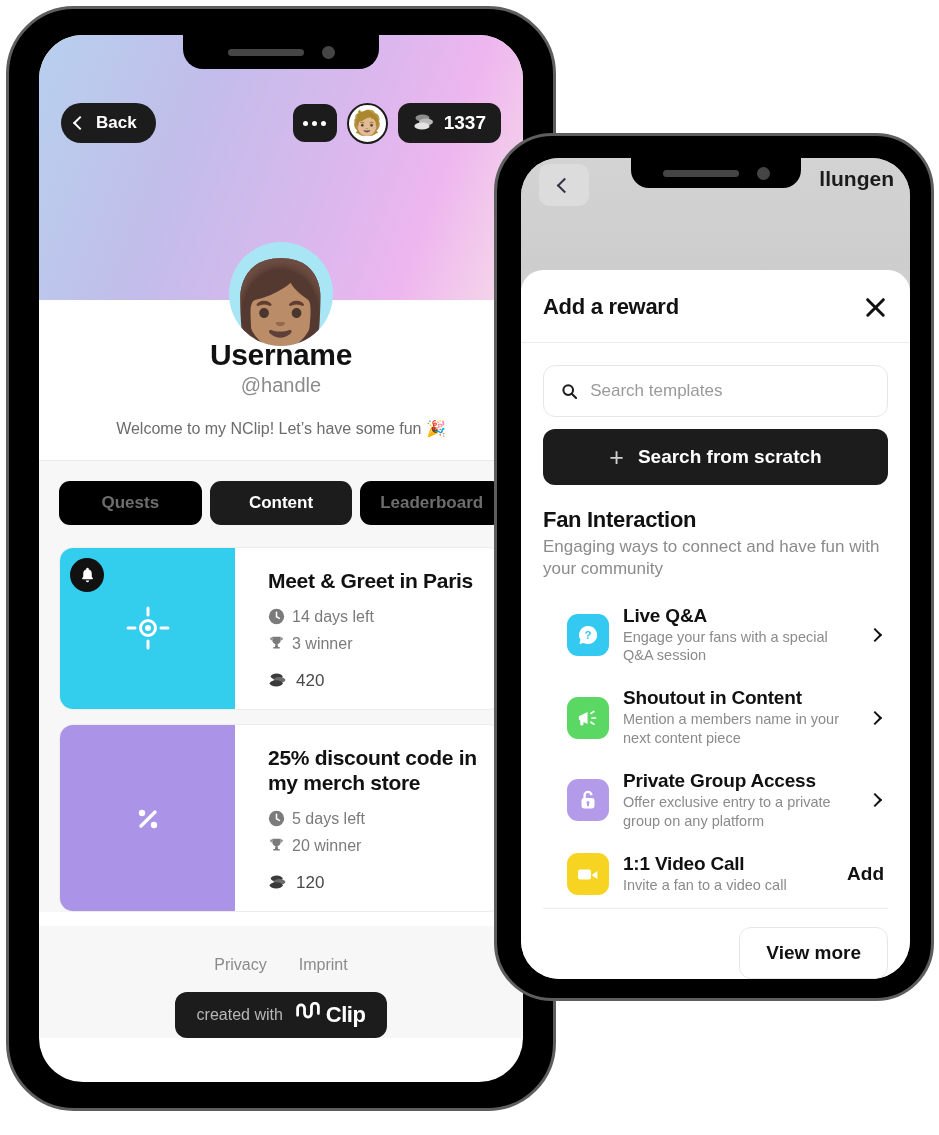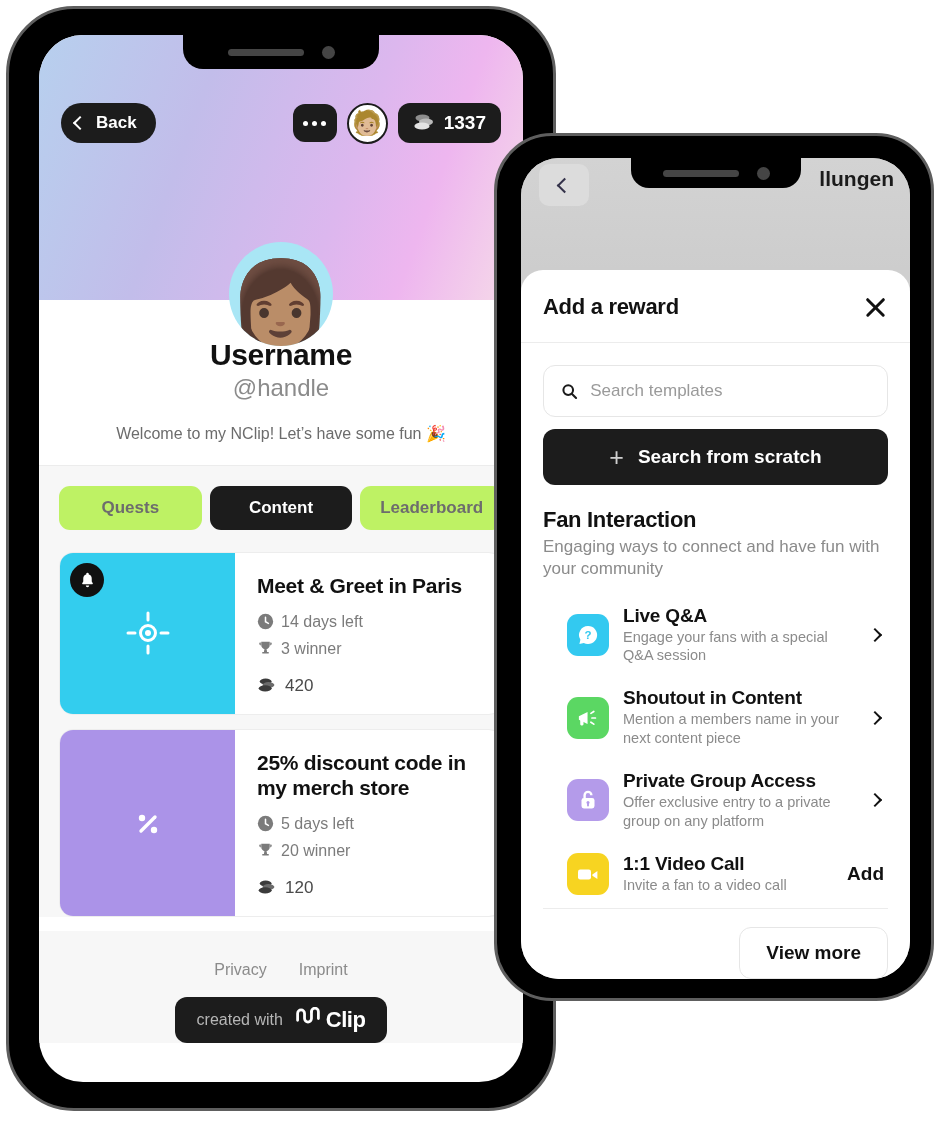--- a/index.html
+++ b/index.html
@@ -52,31 +52,31 @@
   .coin-ico { display: block; }
 
   .avatar-big { position: absolute; left: 50%; top: 207px; transform: translateX(-50%);
                 width: 104px; height: 104px; border-radius: 50%; background: #a9e6f5;
                 display: flex; align-items: flex-end; justify-content: center;
                 font-size: 84px; line-height: 1; z-index: 15; overflow: hidden; }
 
   .profile { background: #fff; padding: 38px 24px 22px; text-align: center;
              border-bottom: 1px solid #ececec; }
   .p-name { font-size: 30px; font-weight: 700; color: #111; letter-spacing: -0.4px; }
-  .p-handle { font-size: 24px; color: #8b8b8b; margin-top: 2px; }
+  .p-handle { font-size: 20px; color: #8b8b8b; margin-top: 2px; }
   .p-bio { font-size: 16px; color: #6c6c6c; margin-top: 22px; }
 
   .tabs-wrap { background: #f7f7f7; padding: 20px 20px 22px; display: flex; gap: 8px; }
   .tab { flex: 1; height: 44px; border-radius: 11px; display: flex; align-items: center;
-         justify-content: center; font-size: 17px; font-weight: 700; background: #bef264; color: #6d6d6d; }
+         justify-content: center; font-size: 17px; font-weight: 700; background: #000000; color: #6d6d6d; }
   .tab.active { background: #1c1c1c; color: #fff; }
 
   .cards { background: #f7f7f7; padding: 0 20px; }
   .rcard { display: flex; background: #fff; border: 1px solid #ededed; border-radius: 14px;
-           overflow: hidden; margin-bottom: 14px; }
+           overflow: hidden; margin-bottom: 14px; gap: 11px; }
   .rthumb { position: relative; width: 175px; min-width: 175px; display: flex;
             align-items: center; justify-content: center; }
   .rbell { position: absolute; left: 10px; top: 10px; width: 34px; height: 34px; border-radius: 50%;
            background: #111; display: flex; align-items: center; justify-content: center; }
   .rbody { padding: 20px 16px 18px 22px; }
   .rtitle { font-size: 21px; font-weight: 700; color: #111; line-height: 1.22; letter-spacing: -0.3px; }
   .rmeta { display: flex; align-items: center; gap: 7px; color: #7b7b7b; font-size: 16px; margin-top: 9px; }
   .rmeta.first { margin-top: 14px; }
   .rprice { display: flex; align-items: center; gap: 8px; color: #4a4a4a; font-size: 17px;
             font-weight: 500; margin-top: 18px; }

